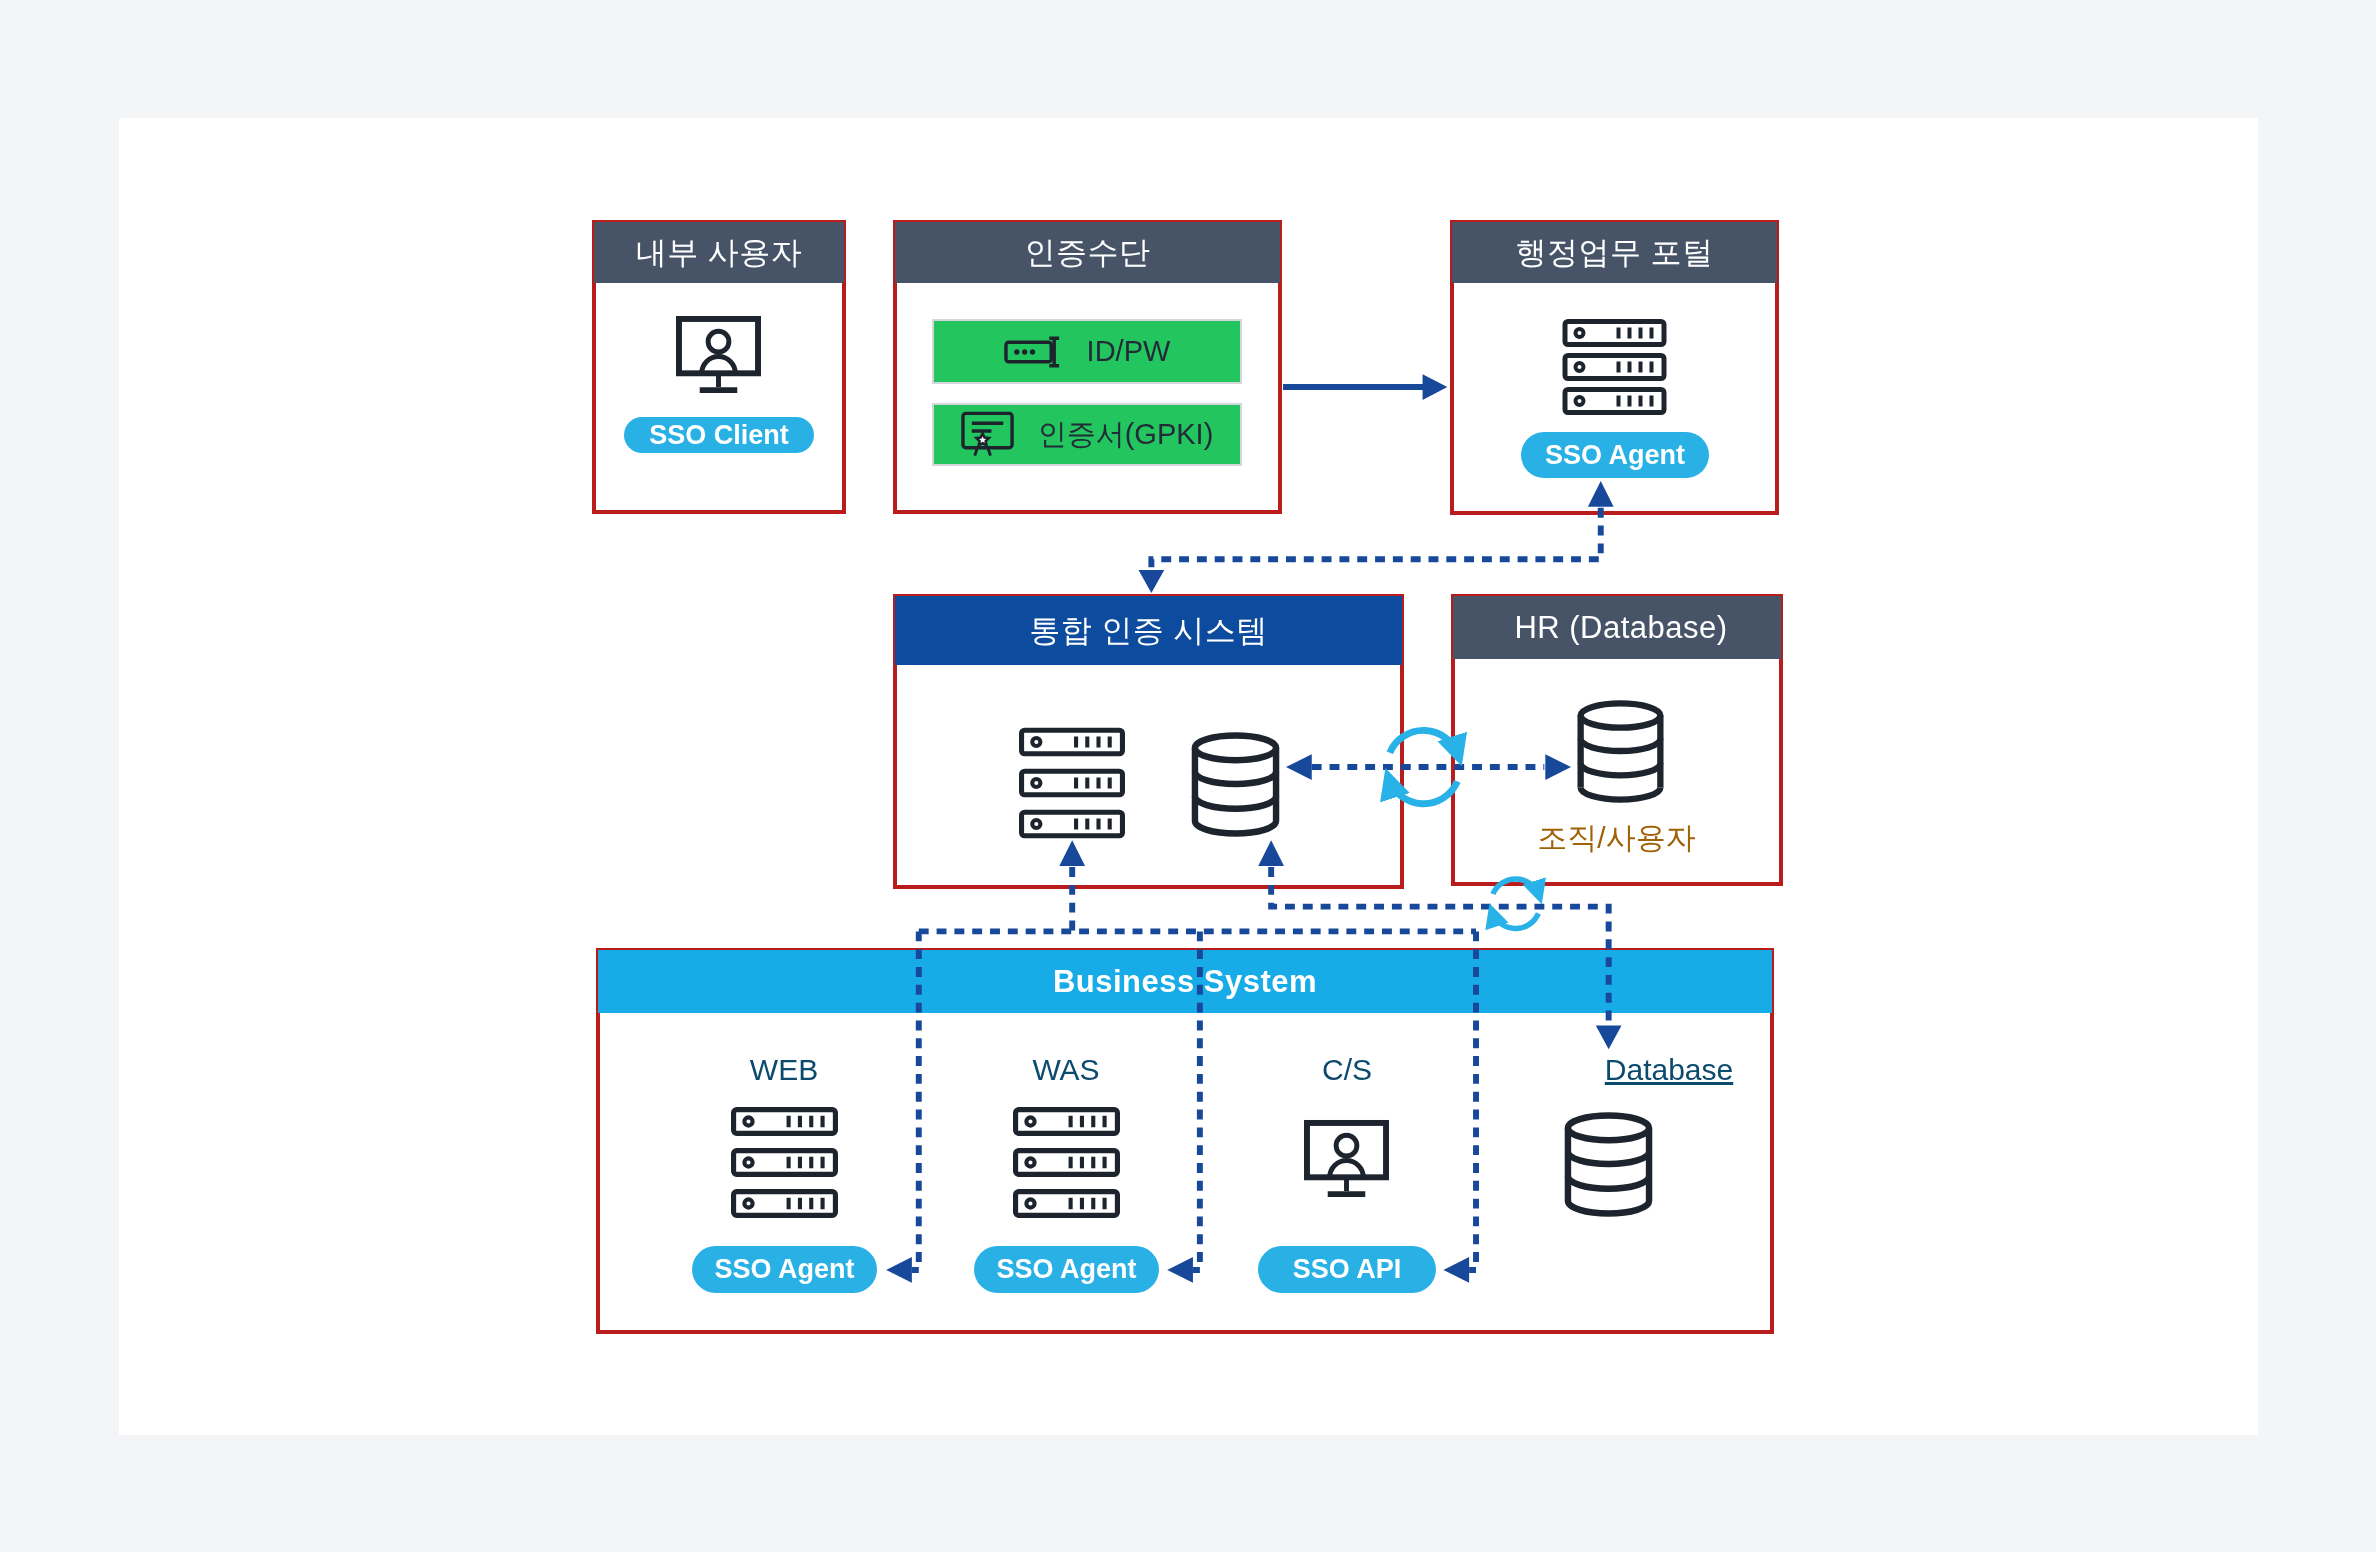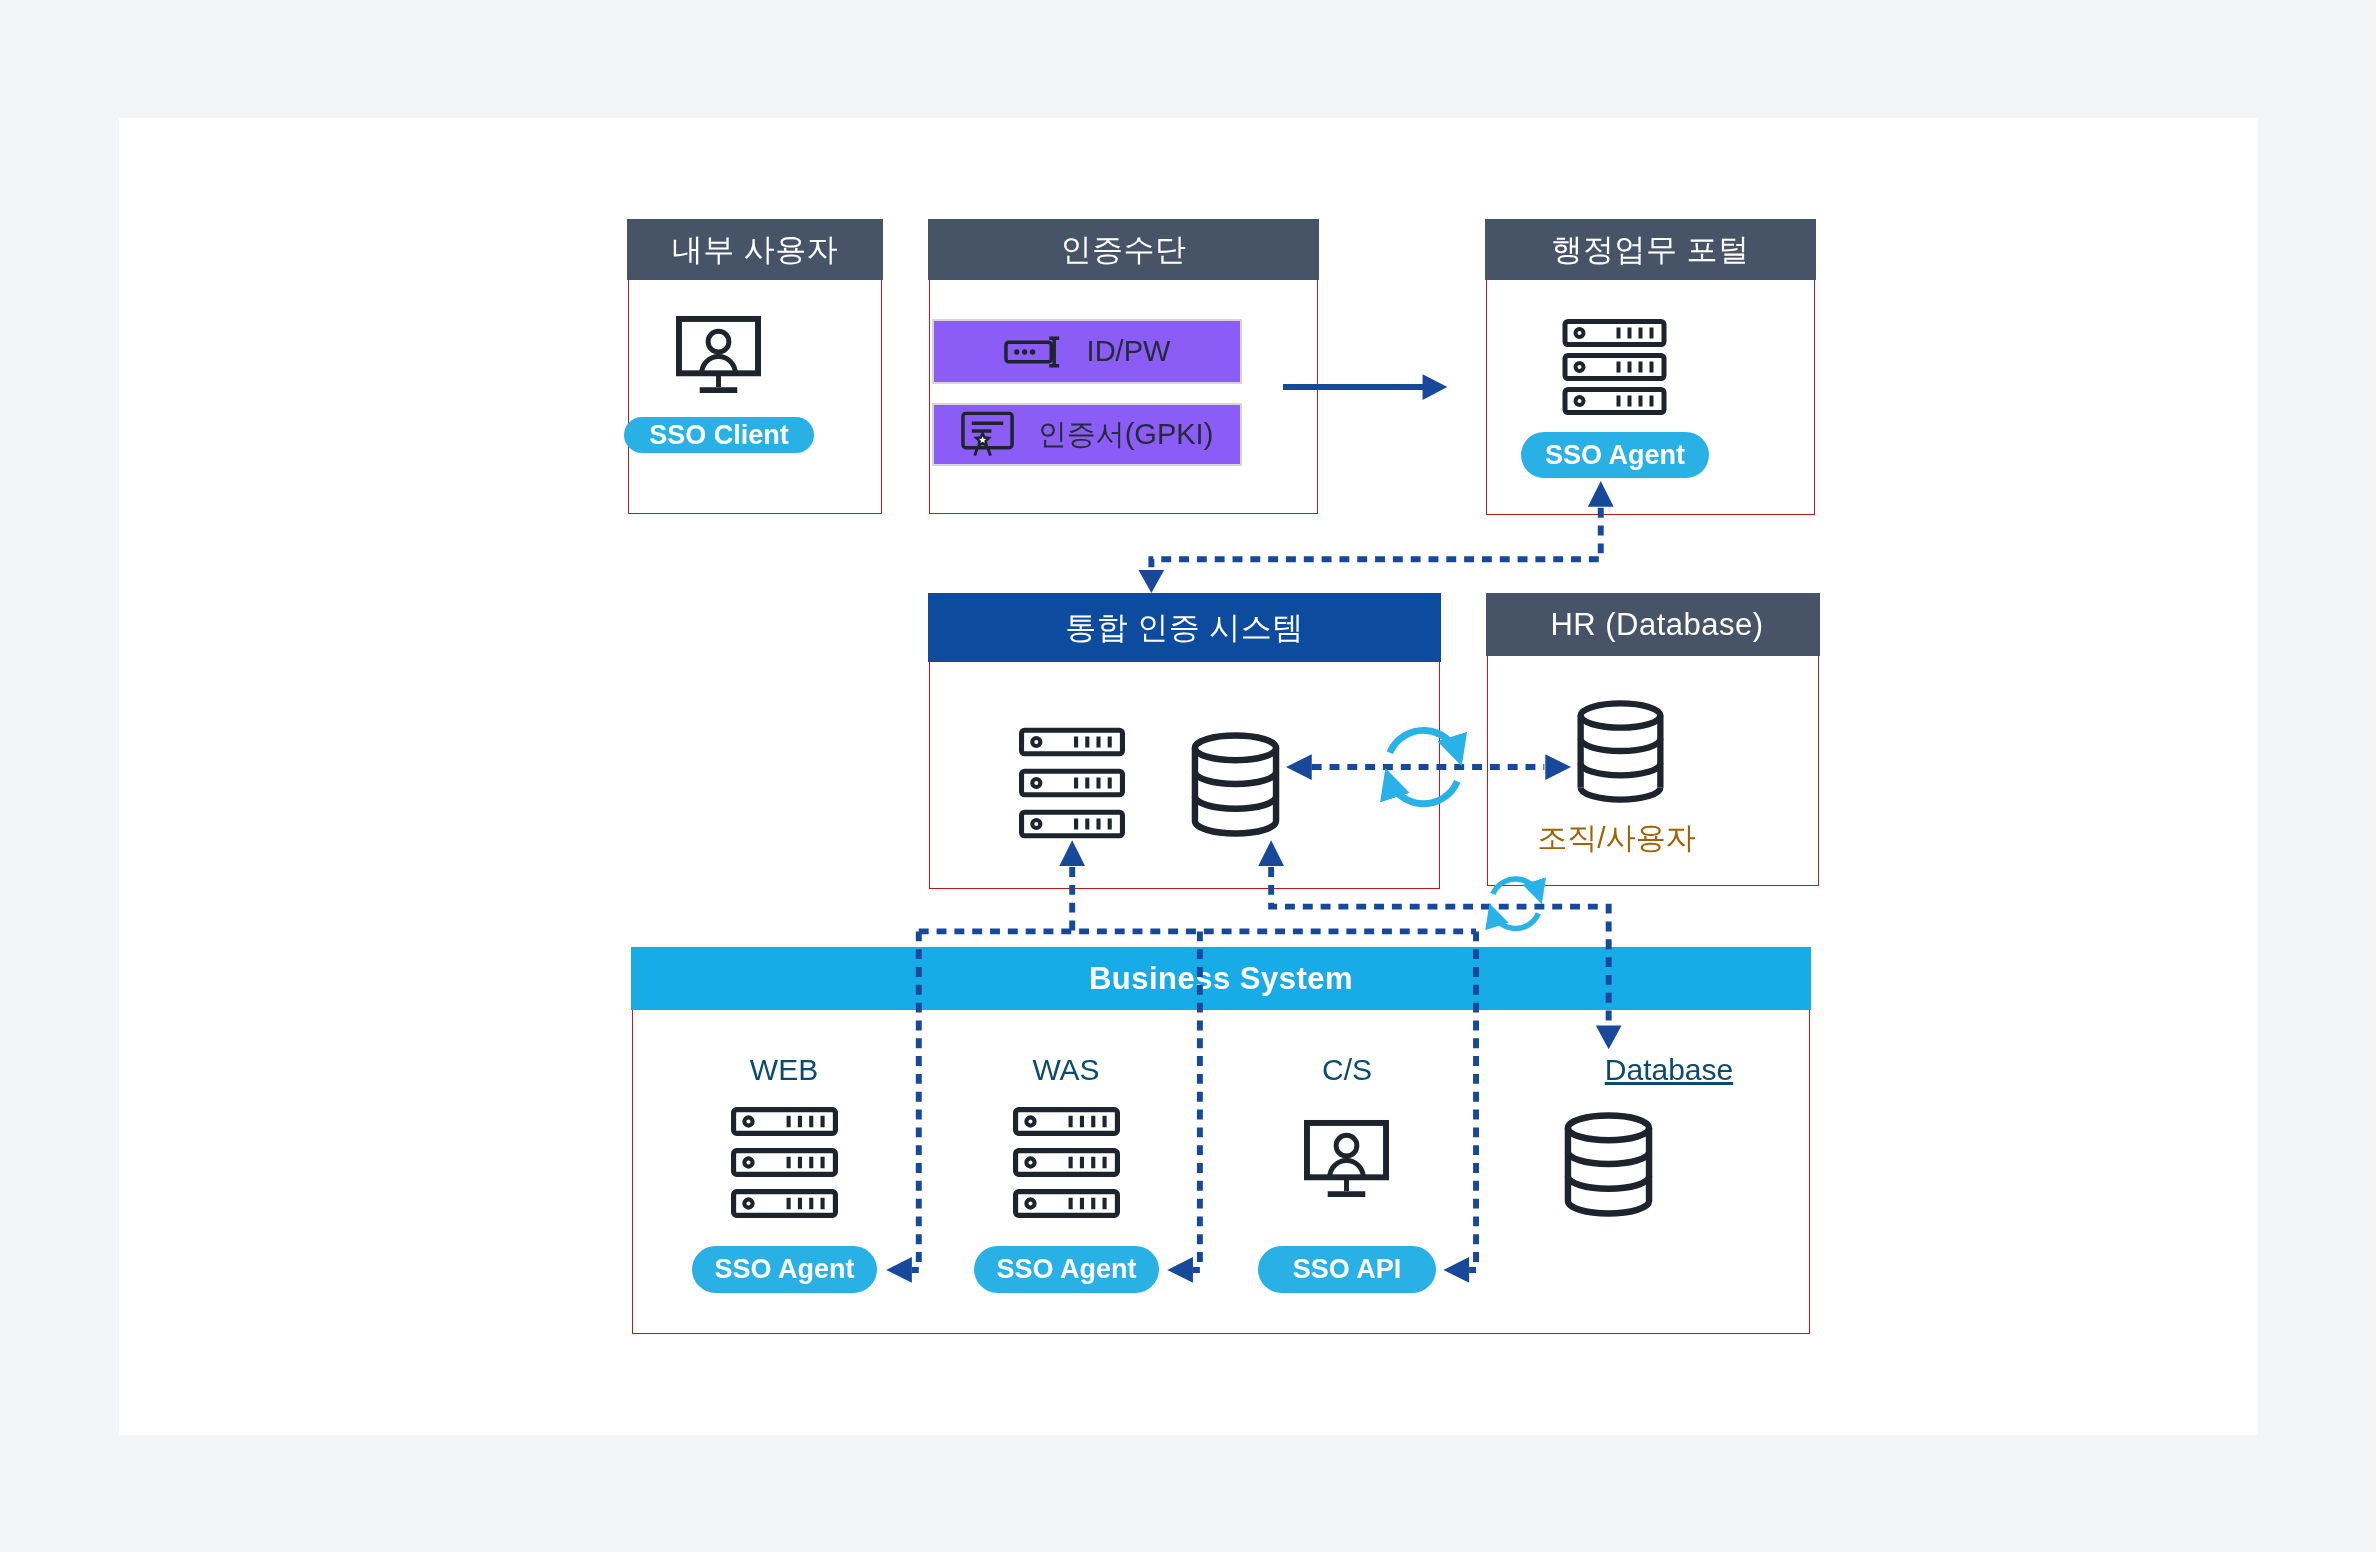--- a/index.html
+++ b/index.html
@@ -3,35 +3,35 @@
 <meta charset="utf-8">
 <style>
   html,body{margin:0;padding:0;}
   body{
     width:2376px;height:1552px;position:relative;
     background:#f4f5f7;
     font-family:"Liberation Sans",sans-serif;
     overflow:hidden;
   }
   .panel{position:absolute;left:119px;top:118px;width:2139px;height:1317px;background:#ffffff;}
-  .box{position:absolute;background:#ffffff;border:1px solid #b91c1c;box-sizing:border-box;z-index:1;margin-left:36px;}
+  .box{position:absolute;background:#ffffff;border:4px solid #b91c1c;box-sizing:border-box;z-index:1;}
   .box-header{
     position:absolute;left:-2px;top:-2px;right:-2px;height:61px;
     background:#475468;color:#ffffff;
     display:flex;align-items:center;justify-content:center;
     font-size:31px;font-weight:500;letter-spacing:0.5px;
   }
   .box-header.deepblue{background:#0d4b9e;height:69px;}
   .box-header.lightblue{background:#17abe7;height:63px;font-weight:700;font-size:31px;}
   .pill{
     position:absolute;z-index:2;background:#29b1e6;border-radius:24px;color:#ffffff;
     font-weight:700;font-size:27px;display:flex;align-items:center;justify-content:center;
   }
   .auth-item{
-    position:absolute;z-index:2;background:#8b5cf6;border:2px solid #d3d7db;box-sizing:border-box;
+    position:absolute;z-index:2;background:#22c55e;border:2px solid #d3d7db;box-sizing:border-box;
     display:flex;align-items:center;justify-content:center;gap:22px;
     font-size:29px;color:#242b38;
   }
   .icon{position:absolute;z-index:2;line-height:0;}
   .stack{position:absolute;z-index:2;display:flex;flex-direction:column;line-height:0;}
   .collabel{position:absolute;z-index:2;font-size:30px;font-weight:500;color:#0c4a6e;text-align:center;}
   .caption{position:absolute;z-index:2;font-size:30px;font-weight:500;color:#a16207;text-align:center;}
   .overlay{position:absolute;left:0;top:0;z-index:5;pointer-events:none;}
   .dash{stroke:#17489a;stroke-width:6;fill:none;stroke-dasharray:10 8;}
   .solid{stroke:#17489a;stroke-width:6;fill:none;}

